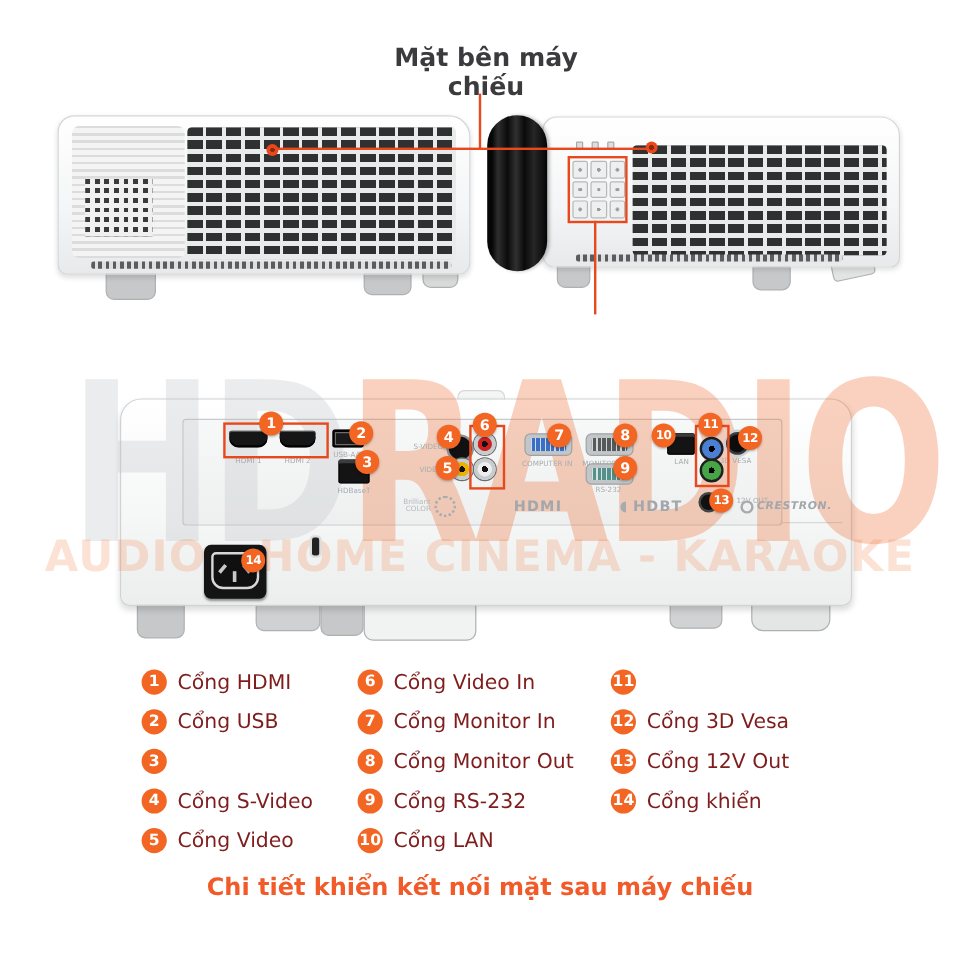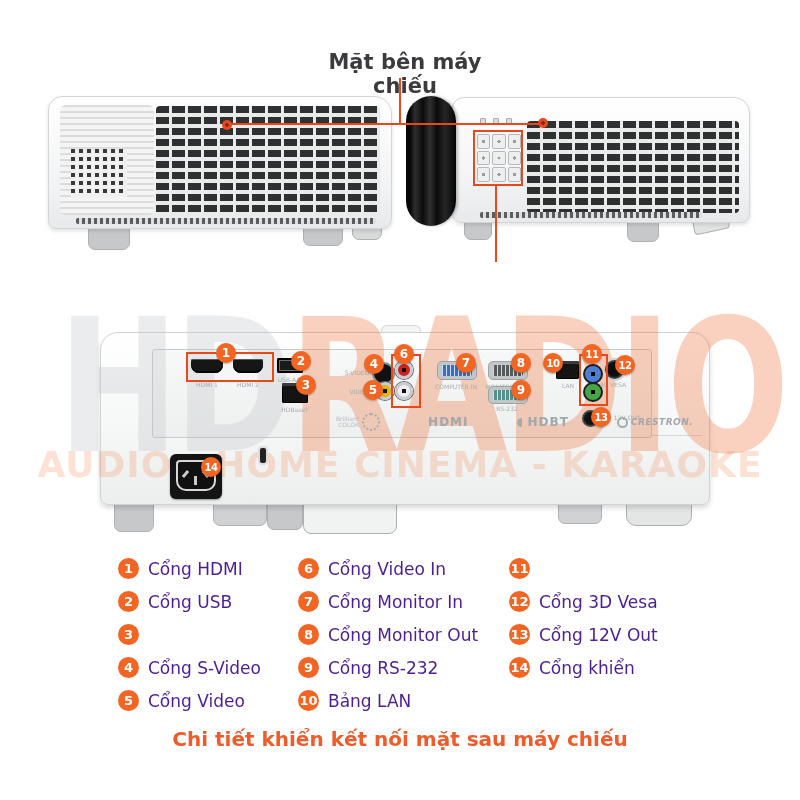--- a/index.html
+++ b/index.html
@@ -92,29 +92,29 @@
   .wm-hd{color:rgba(190,192,194,0.30);}
   .wm-radio{color:rgba(240,103,44,0.30);}
   .wm-tagline{left:0;width:800px;top:444px;text-align:center;font-size:36px;font-weight:bold;
               letter-spacing:1px;color:rgba(242,123,64,0.22);}
 
   
   .legend-col{display:flex;flex-direction:column;z-index:35;}
   .lrow{display:flex;align-items:center;gap:9px;margin-bottom:12px;height:21px;}
   .lbadge{width:21px;height:21px;border-radius:50%;background:#f26522;color:#fff;flex:0 0 21px;
           display:flex;align-items:center;justify-content:center;font-weight:bold;font-size:13px;}
-  .llabel{color:#4c1d95;font-size:17px;white-space:nowrap;}
+  .llabel{color:#7f1d1d;font-size:17px;white-space:nowrap;}
   .caption{left:0;width:800px;top:727px;text-align:center;color:#f15a29;font-size:20px;font-weight:bold;z-index:35;}
 </style>
 </head>
 <body>
 
 <div class="canvas">
 
-  <div class="abs ann-label" style="left:310px;top:50px;width:190px;">Mặt bên máy chiếu</div>
+  <div class="abs ann-label" style="left:310px;top:36px;width:190px;">Mặt bên máy chiếu</div>
   <div class="abs ann-line" style="left:399px;top:78px;width:2px;height:47px;"></div>
   <div class="abs ann-line" style="left:227px;top:123px;width:316px;height:2px;"></div>
   <div class="abs ann-dot" style="left:222px;top:120px;"></div>
   <div class="abs ann-dot" style="left:538px;top:118px;"></div>
 
   <div class="abs body" style="left:48px;top:96px;width:342px;height:131px;border-radius:14px 18px 10px 8px;"></div>
   <div class="abs finelines" style="left:60px;top:105px;width:94px;height:110px;"></div>
   <div class="abs speaker" style="left:71px;top:149px;width:56px;height:48px;"></div>
   <div class="abs vent" style="left:156px;top:106px;width:224px;height:110px;"></div>
   <div class="abs holes" style="left:76px;top:218px;width:300px;height:6px;"></div>
@@ -283,21 +283,21 @@
     <div class="lrow">
         <span class="lbadge">8</span>
         <span class="llabel">Cổng Monitor Out</span>
       </div>
     <div class="lrow">
         <span class="lbadge">9</span>
         <span class="llabel">Cổng RS-232</span>
       </div>
     <div class="lrow">
         <span class="lbadge">10</span>
-        <span class="llabel">Bảng LAN</span>
+        <span class="llabel">Cổng LAN</span>
       </div>
   </div>
   <div class="abs legend-col" style="left:509px;top:558px;">
     <div class="lrow">
         <span class="lbadge">11</span>
       </div>
     <div class="lrow">
         <span class="lbadge">12</span>
         <span class="llabel">Cổng 3D Vesa</span>
       </div>

